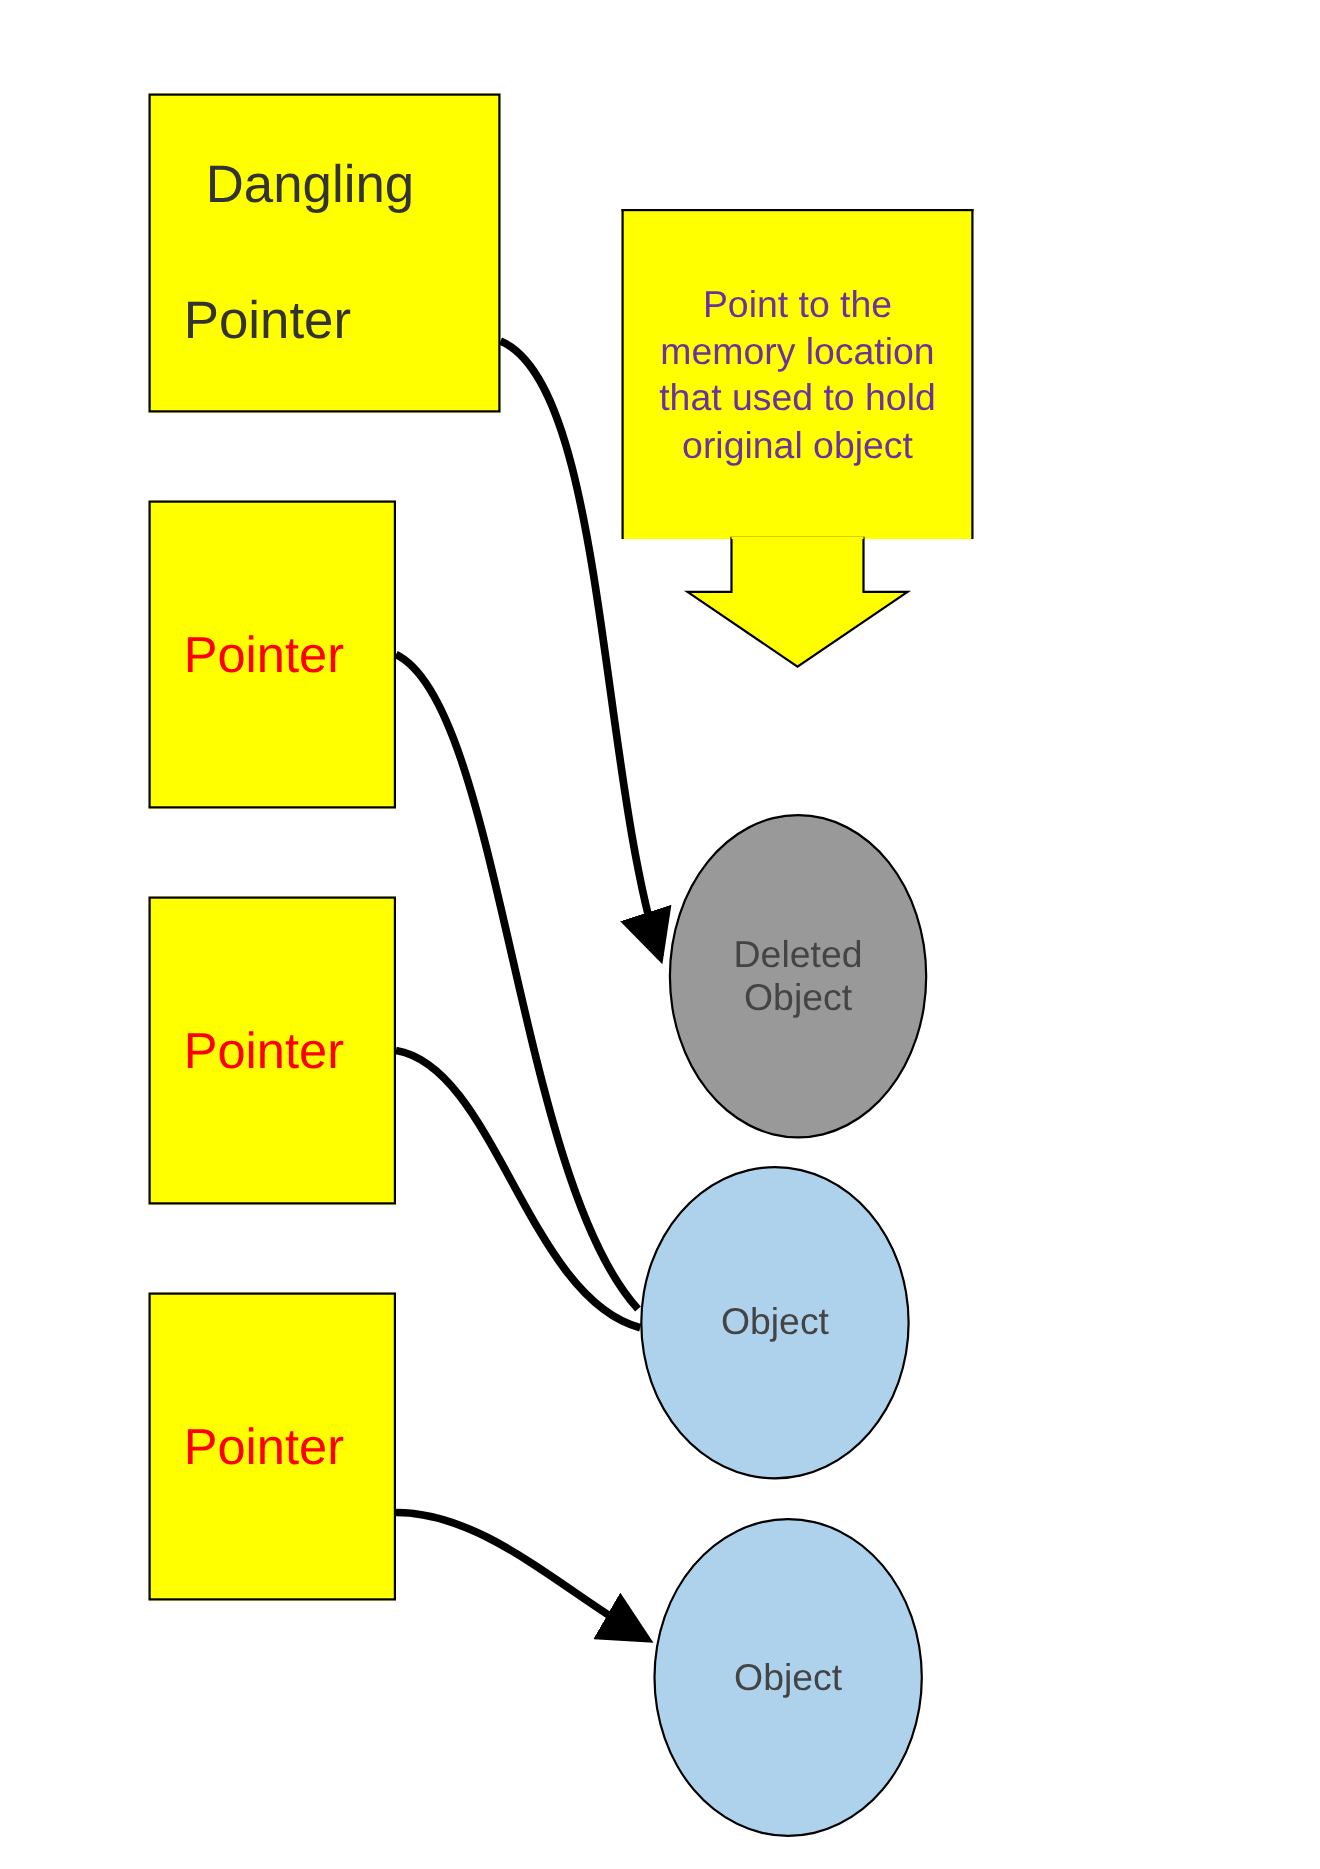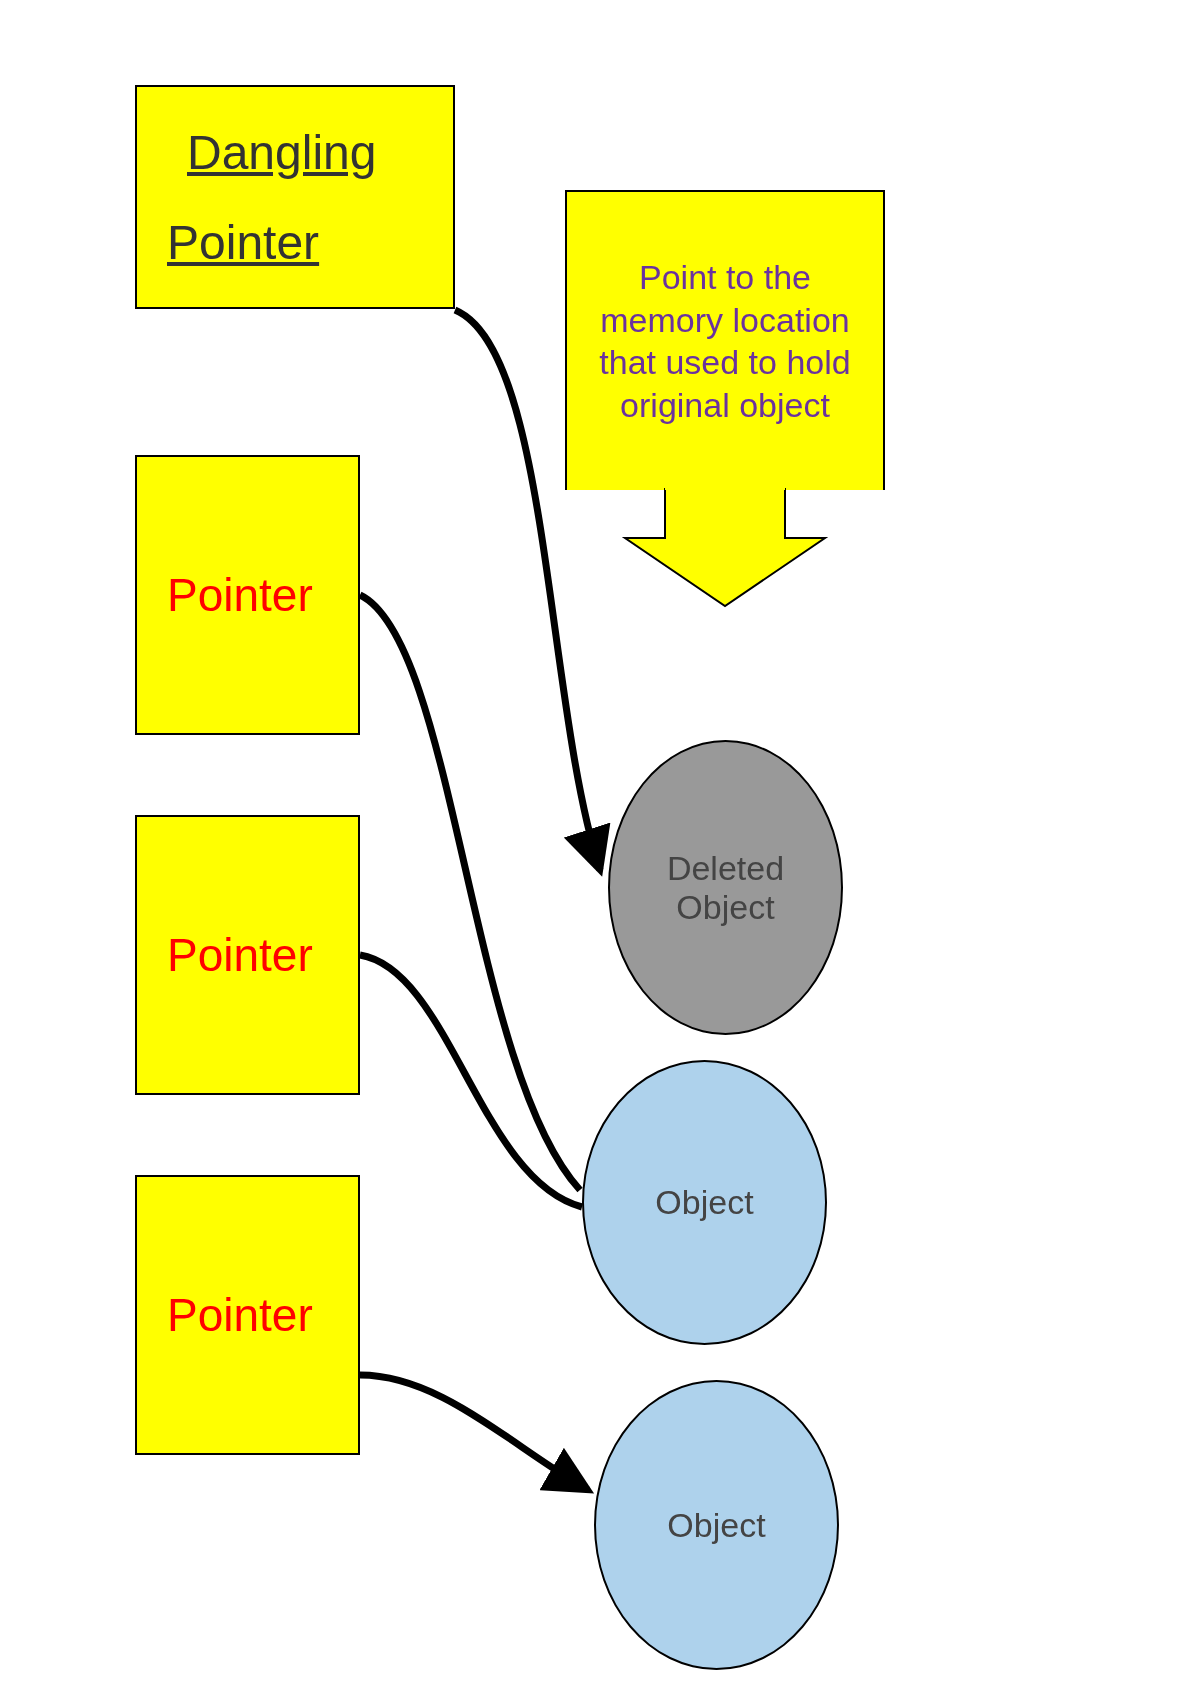--- a/index.html
+++ b/index.html
@@ -75,21 +75,21 @@
   .callout-tail {
     position: absolute;
     left: 0; right: 0;
   }
 </style>
 </head>
 <body>
 
 <div class="canvas">
 
-  <div class="box box-dangling" style="left:135px; top:85px; width:320px; height:224px;text-decoration:underline;">
+  <div class="box box-dangling" style="left:135px; top:85px; width:320px; height:290px;">
     <span style="padding-left:30px;">Dangling</span>
     <span style="padding-left:10px;">Pointer</span>
   </div>
 
   <div class="box" style="left:135px; top:455px; width:225px; height:280px; justify-content:center;">
     <span class="ptr-label">Pointer</span>
   </div>
 
   <div class="box" style="left:135px; top:815px; width:225px; height:280px; justify-content:center;">
     <span class="ptr-label">Pointer</span>

